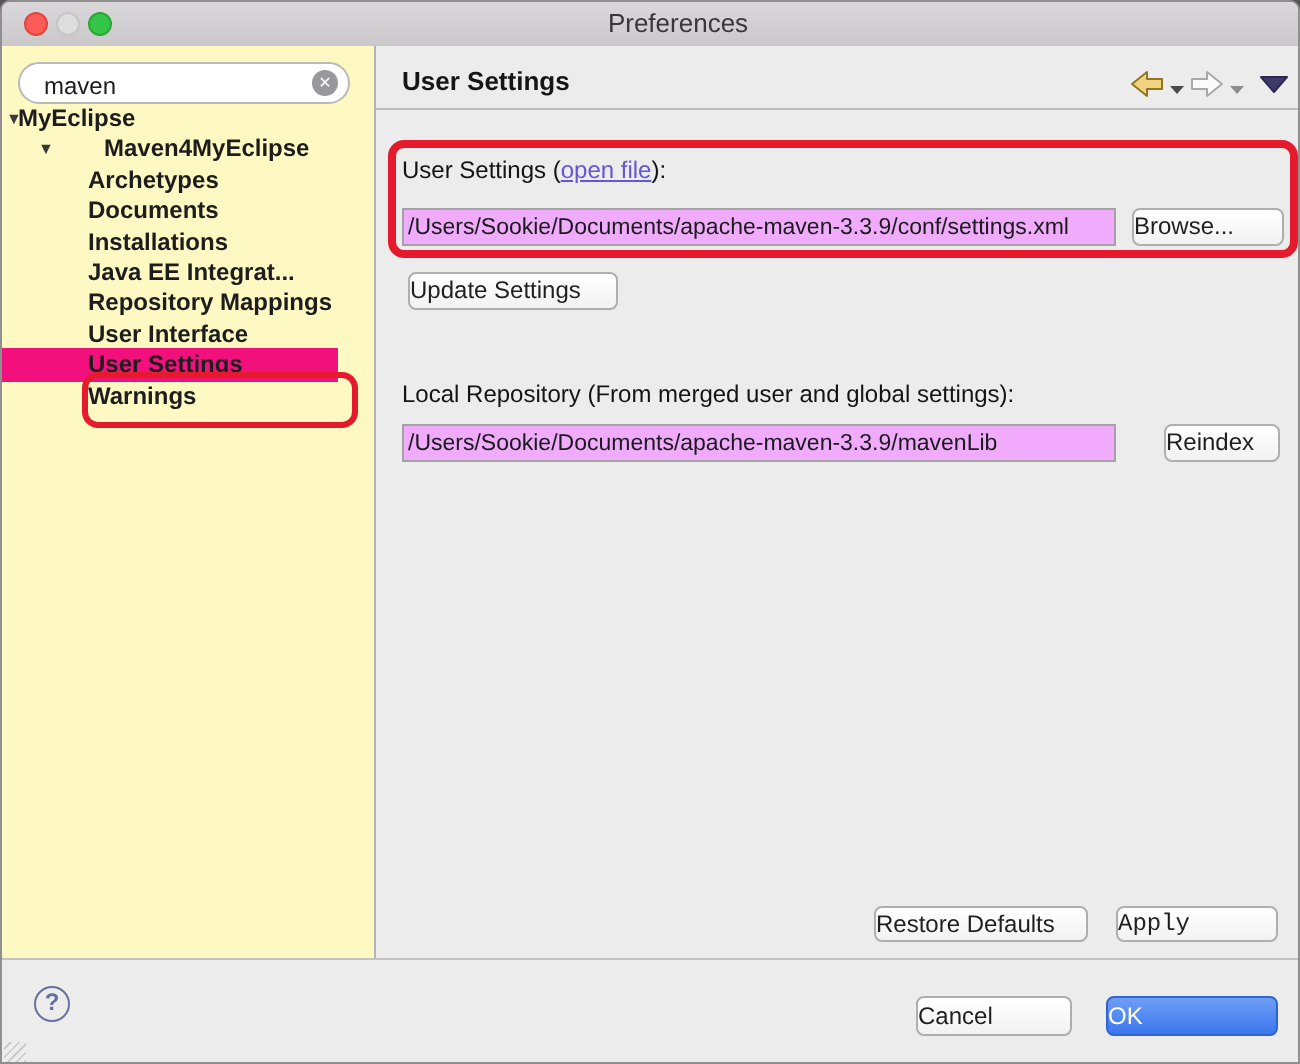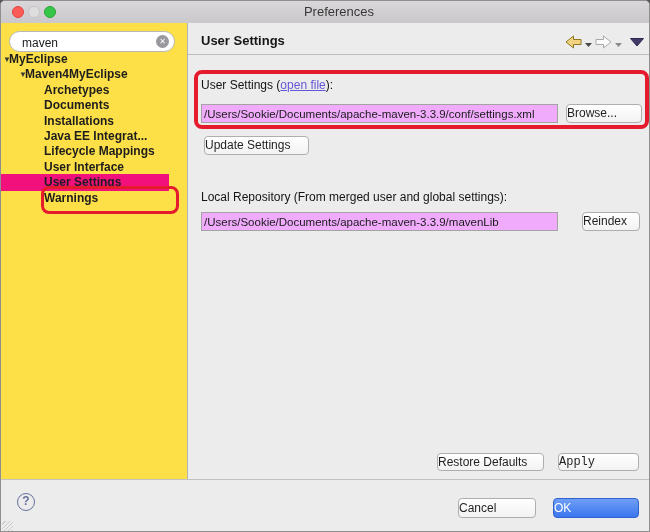--- a/index.html
+++ b/index.html
@@ -8,33 +8,33 @@
   
   #titlebar{position:absolute;left:0;top:0;width:100%;height:22px;
             background:linear-gradient(180deg,#d9d7d9,#cac8ca);border-bottom:1px solid #aba9ab;padding-left:28px;}
   .tl{position:absolute;top:5px;width:12px;height:12px;border-radius:50%;box-sizing:border-box;}
   #tl-close{left:11px;background:#fc5b57;border:1px solid #e14540;}
   #tl-min{left:27px;background:#dedede;border:1px solid #c6c6c6;}
   #tl-zoom{left:43px;background:#35c649;border:1px solid #29a635;}
   #win-title{position:absolute;left:0;top:0;width:100%;text-align:center;line-height:22px;
              font-size:13px;color:#383838;}
   
-  #sidebar{position:absolute;left:0;top:22px;width:186px;height:456px;background:#fde047;
+  #sidebar{position:absolute;left:0;top:22px;width:186px;height:456px;background:#fef9c3;
            border-right:1px solid #b2b2b2;}
   #searchbox{position:absolute;left:8px;top:8px;width:166px;height:21px;background:#fff;
              border:1px solid #b9b9b9;border-radius:11px;box-sizing:border-box;}
   #search-input{position:absolute;left:10px;top:1px;width:130px;height:17px;border:none;outline:none;
                 font-family:"Liberation Sans",sans-serif;font-size:12px;color:#1c1c1c;background:transparent;}
   #search-clear{position:absolute;right:5px;top:3px;width:13px;height:13px;border-radius:50%;
                 background:#98989d;color:#fff;font-size:8px;line-height:13px;text-align:center;cursor:pointer;}
   #tree{position:absolute;left:0;top:29px;width:186px;}
   .tree-row{position:relative;height:15.4px;line-height:15.4px;font-size:12px;font-weight:700;color:#1d1d1d;}
   .tree-row .disc{position:absolute;top:0;font-size:8px;color:#3a3a3a;}
   .lvl0 .disc{left:2px;} .lvl1 .disc{left:18px;}
-  .lvl0 .lbl{margin-left:8px;} .lvl1 .lbl{padding-left:24px;} .lvl2 .lbl{margin-left:43px;}
+  .lvl0 .lbl{margin-left:8px;} .lvl1 .lbl{margin-left:27px;padding-left:24px;} .lvl2 .lbl{margin-left:43px;}
   .tree-row .lbl{position:relative;z-index:2;}
   #sel-highlight{position:absolute;left:0;top:-1px;width:168px;height:16.5px;z-index:1;}
   
   .annot{position:absolute;border-style:solid;border-radius:8px;pointer-events:none;z-index:50;background:transparent;}
   #annot-tree{left:40px;top:185px;width:132px;height:22px;border-width:3px;}
   #annot-panel{left:193px;top:69px;width:455px;height:59px;border-width:4px;box-sizing:border-box;}
   
   #panel{position:absolute;left:187px;top:22px;width:463px;height:456px;background:#ececec;}
   #panel-title{position:absolute;left:13px;top:10px;font-size:13px;font-weight:700;color:#151515;}
   #panel-sep{position:absolute;left:0;top:31px;width:100%;height:1px;background:#bdbdbd;}
@@ -101,21 +101,21 @@
       <div class="tree-row lvl2">
         <span class="lbl">Documents</span>
       </div>
       <div class="tree-row lvl2">
         <span class="lbl">Installations</span>
       </div>
       <div class="tree-row lvl2">
         <span class="lbl">Java EE Integrat...</span>
       </div>
       <div class="tree-row lvl2">
-        <span class="lbl">Lifecycle Mappings</span>
+        <span class="lbl">Repository Mappings</span>
       </div>
       <div class="tree-row lvl2">
         <span class="lbl">User Interface</span>
       </div>
       <div class="tree-row lvl2">
         <span id="sel-highlight" style="background: rgb(241, 16, 124);"></span>
         <span class="lbl">User Settings</span>
       </div>
       <div class="tree-row lvl2">
         <span class="lbl">Warnings</span>

